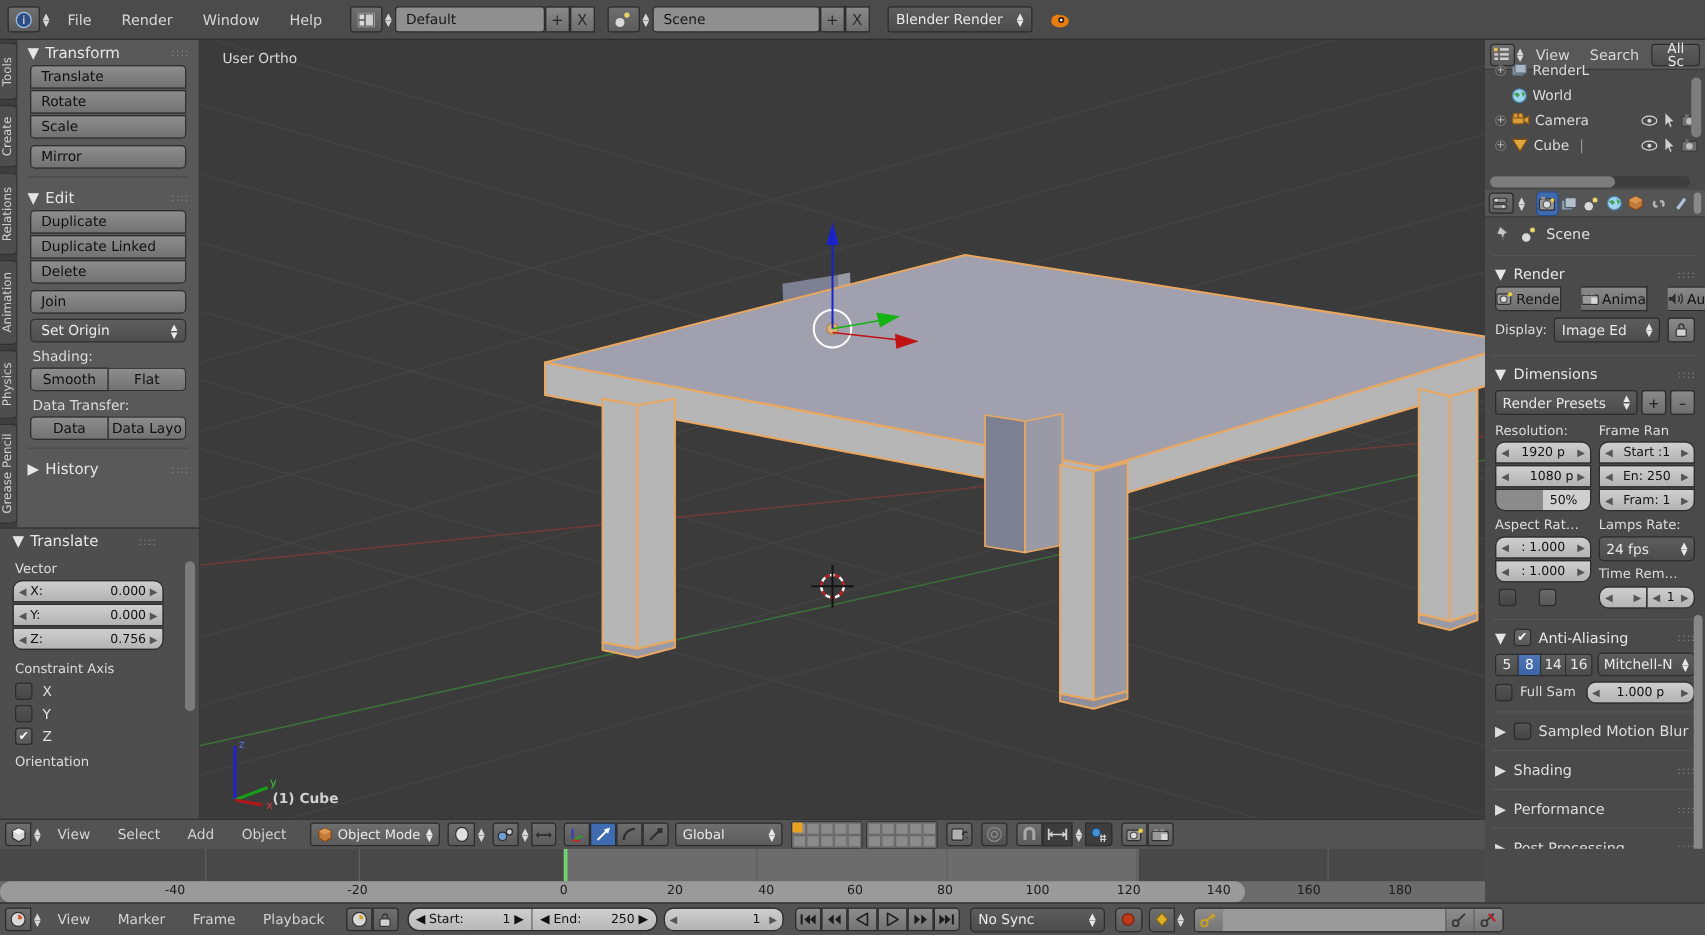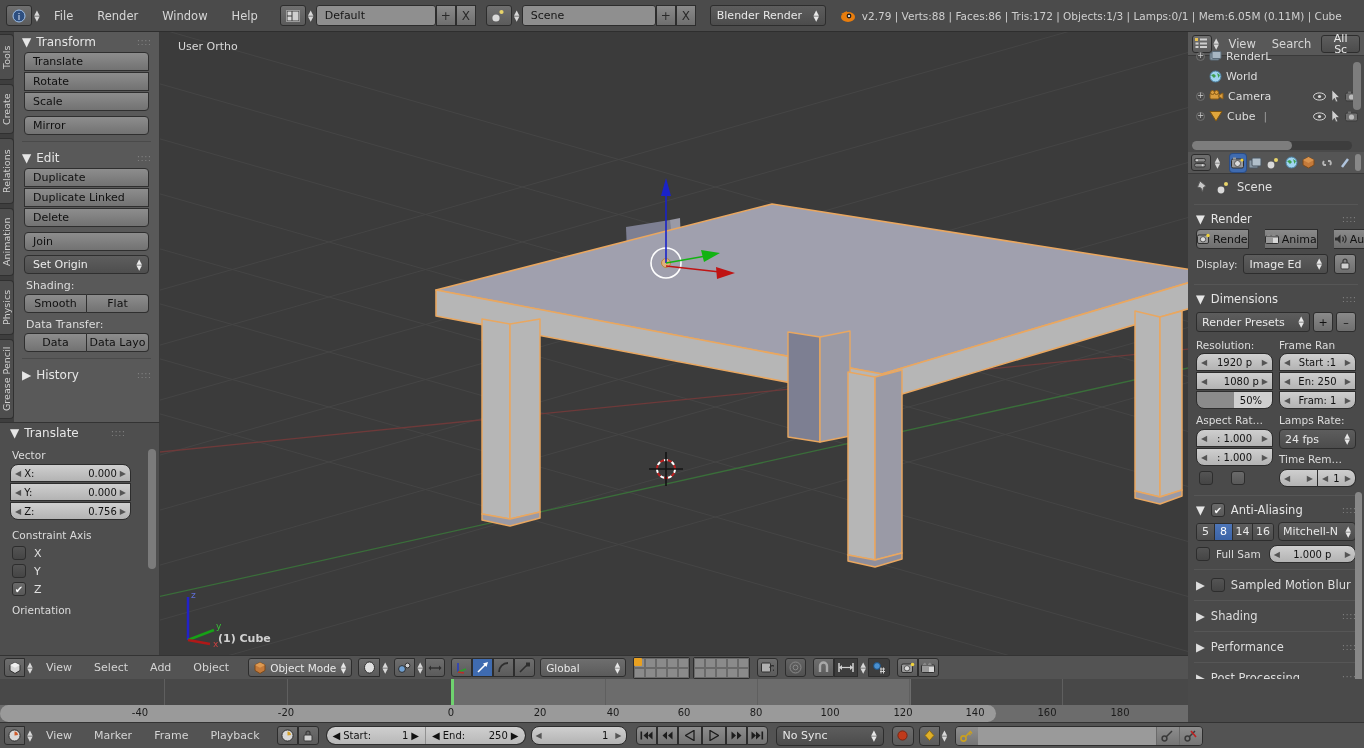--- a/index.html
+++ b/index.html
@@ -215,21 +215,20 @@
 
   <div style="width:14px"></div>
   <span style="margin-right:6px">
     <svg width="16" height="14" viewBox="0 0 16 14">
           <ellipse cx="8" cy="8" rx="7" ry="5" fill="#e87d0d"></ellipse>
           <circle cx="9" cy="7" r="2.4" fill="#1f1f1f"></circle>
           <circle cx="9" cy="7" r="1.1" fill="#fff"></circle>
           <path d="M1 5 L7 2 L6 6 Z" fill="#e87d0d"></path>
         </svg>
   </span>
-  <div id="statustext">v2.79 | Verts:88 | Faces:86 | Tris:172 | Objects:1/3 | Lamps:0/1 | Mem:6.05M (0.11M) | Cube</div>
 </div>
 
 <div id="viewport">
   <svg width="1028" height="623" viewBox="0 0 1028 623">
     <rect x="0" y="0" width="1028" height="623" fill="#3b3b3b"></rect>
     <g stroke="#454545" stroke-width="1" fill="none">
       <path d="M-200 50 L1100 420"></path>
           <path d="M-200 105 L1100 475"></path>
           <path d="M-200 160 L1100 530"></path>
       <path d="M-200 215 L1100 585"></path>

